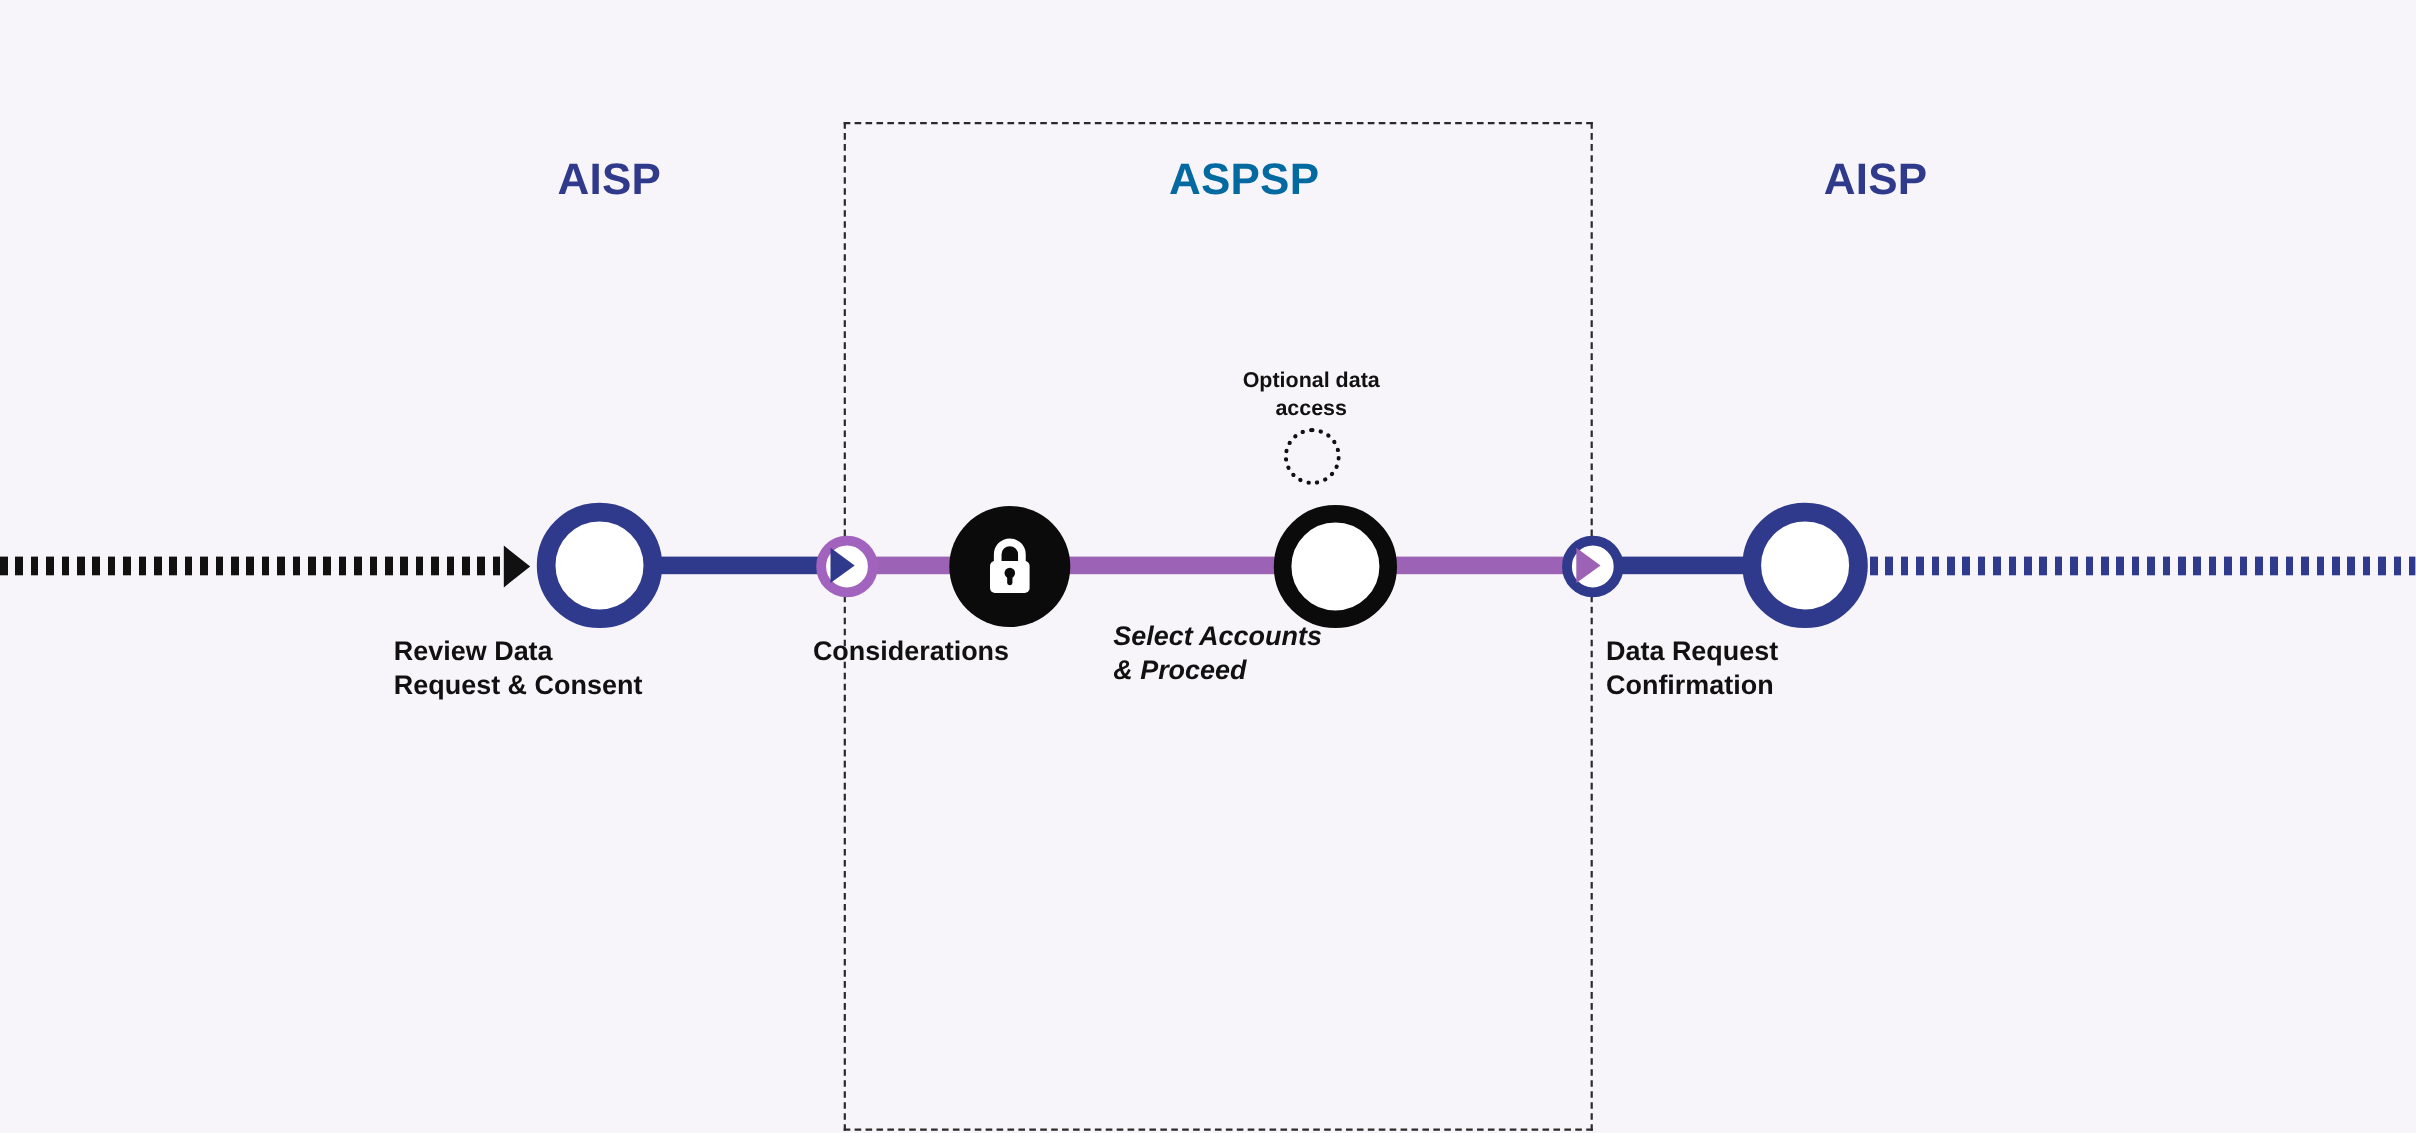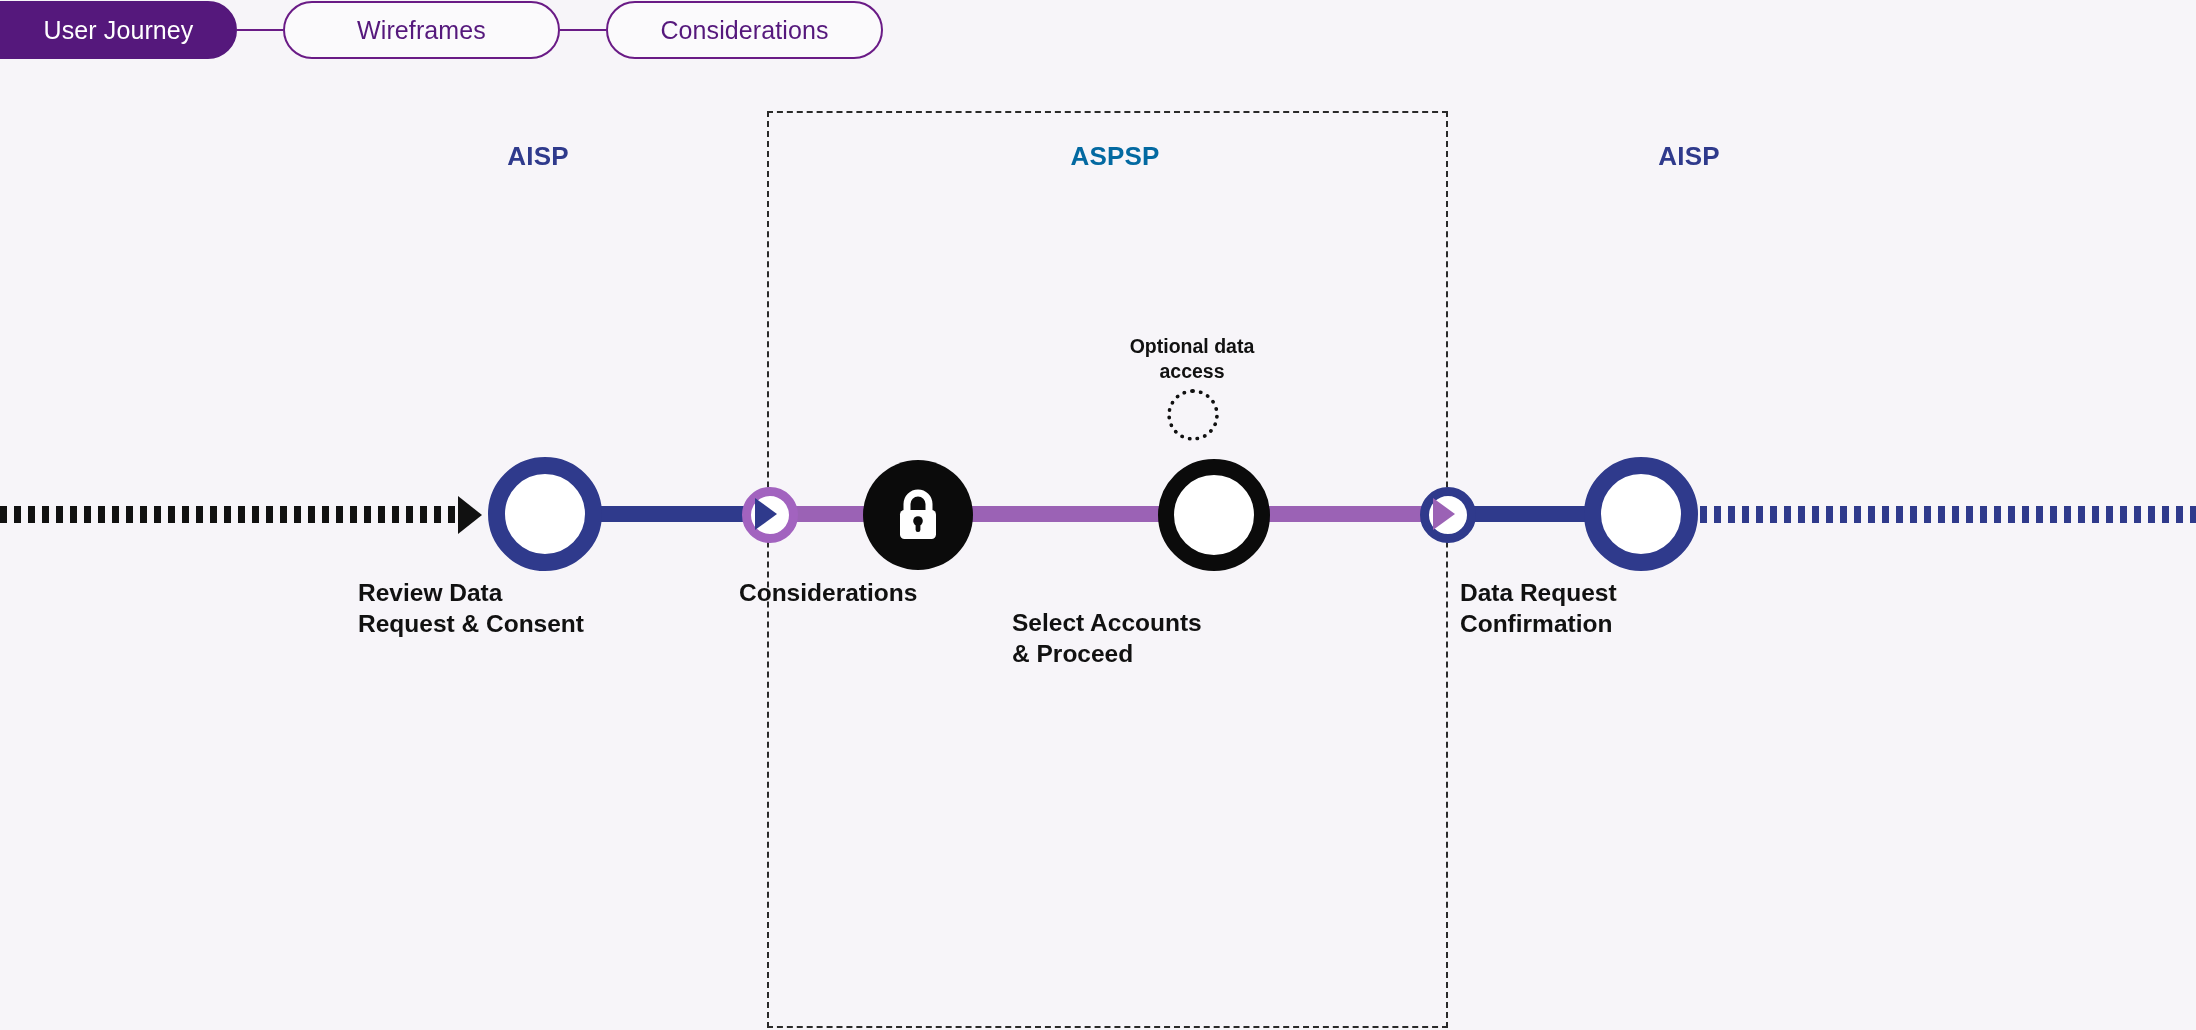--- a/index.html
+++ b/index.html
@@ -61,25 +61,26 @@
   .tab-connector {
     width: 46px;
     height: 2.5px;
     background: #6a1b86;
     flex: 0 0 auto;
   }
 
   
   .lane-label {
     position: absolute;
-    font-size: 26px;
+    font-size: 40px;
     font-weight: bold;
     letter-spacing: 0.2px;
     transform: translateX(-50%);
     white-space: nowrap;
+    margin-left: 16px;
   }
 
   
   .aspsp-box {
     position: absolute;
     border: 2.5px dashed #2a2a2a;
     background: transparent;
   }
 
   
@@ -174,33 +175,20 @@
     background: transparent;
   }
 
   .lock-svg { position: absolute; }
 </style>
 </head>
 <body>
 
 <div id="stage">
 
-  <div class="tabbar">
-    <div class="tab active">
-      <span>User Journey</span>
-    </div>
-    <div class="tab-connector"></div>
-    <div class="tab inactive">
-      <span>Wireframes</span>
-    </div>
-    <div class="tab-connector"></div>
-    <div class="tab inactive">
-      <span>Considerations</span>
-    </div>
-  </div>
 
   <div class="aspsp-box" style="left:767px; top:111px; width:681px; height:917px;"></div>
 
   <div class="lane-label" style="left:538px; top:141px; color:#2f3a8c;">AISP</div>
 
   <div class="lane-label" style="left:1115px; top:141px; color:#0369a1;">ASPSP</div>
 
   <div class="lane-label" style="left:1689px; top:141px; color:#2f3a8c;">AISP</div>
 
   <div class="rail-dashed-left" style="left:0px; top:506px; width:458px;"></div>
@@ -227,21 +215,21 @@
   <div class="node-solid" style="left:863px; top:460px; width:110px; height:110px;"></div>
   <svg class="lock-svg" style="left:894px; top:487px;" width="48" height="56" viewBox="0 0 48 56">
     <path d="M13 24 V17 a11 11 0 0 1 22 0 V24" fill="none" stroke="#ffffff" stroke-width="7" stroke-linecap="round"></path>
     <rect x="6" y="23" width="36" height="29" rx="4.5" fill="#ffffff"></rect>
     <circle cx="24" cy="34" r="4.8" fill="#0b0b0b"></circle>
     <rect x="21.6" y="34" width="4.8" height="11" rx="2.2" fill="#0b0b0b"></rect>
   </svg>
   <div class="node-label" style="left:919px; top:577px; width:360px;">Considerations</div>
 
   <div class="node-ring" style="left:1158px; top:459px; width:112px; height:112px; border:16px solid #0b0b0b;"></div>
-  <div class="node-label" style="left:1192px; top:607px; width:360px;">Select Accounts
+  <div class="node-label" style="left:1192px; top:563px; width:360px;font-style:italic;">Select Accounts
 &amp; Proceed</div>
 
   <div class="optional-label" style="left:1192px; top:334px; width:260px;">Optional data
 access</div>
   <div class="dotted-circle" style="left:1167px; top:389px; width:52px; height:52px;"></div>
 
   <div class="node-ring" style="left:1584px; top:457px; width:114px; height:114px; border:17px solid #2f3a8c;"></div>
   <div class="node-label" style="left:1640px; top:577px; width:360px;">Data Request
 Confirmation</div>
 

